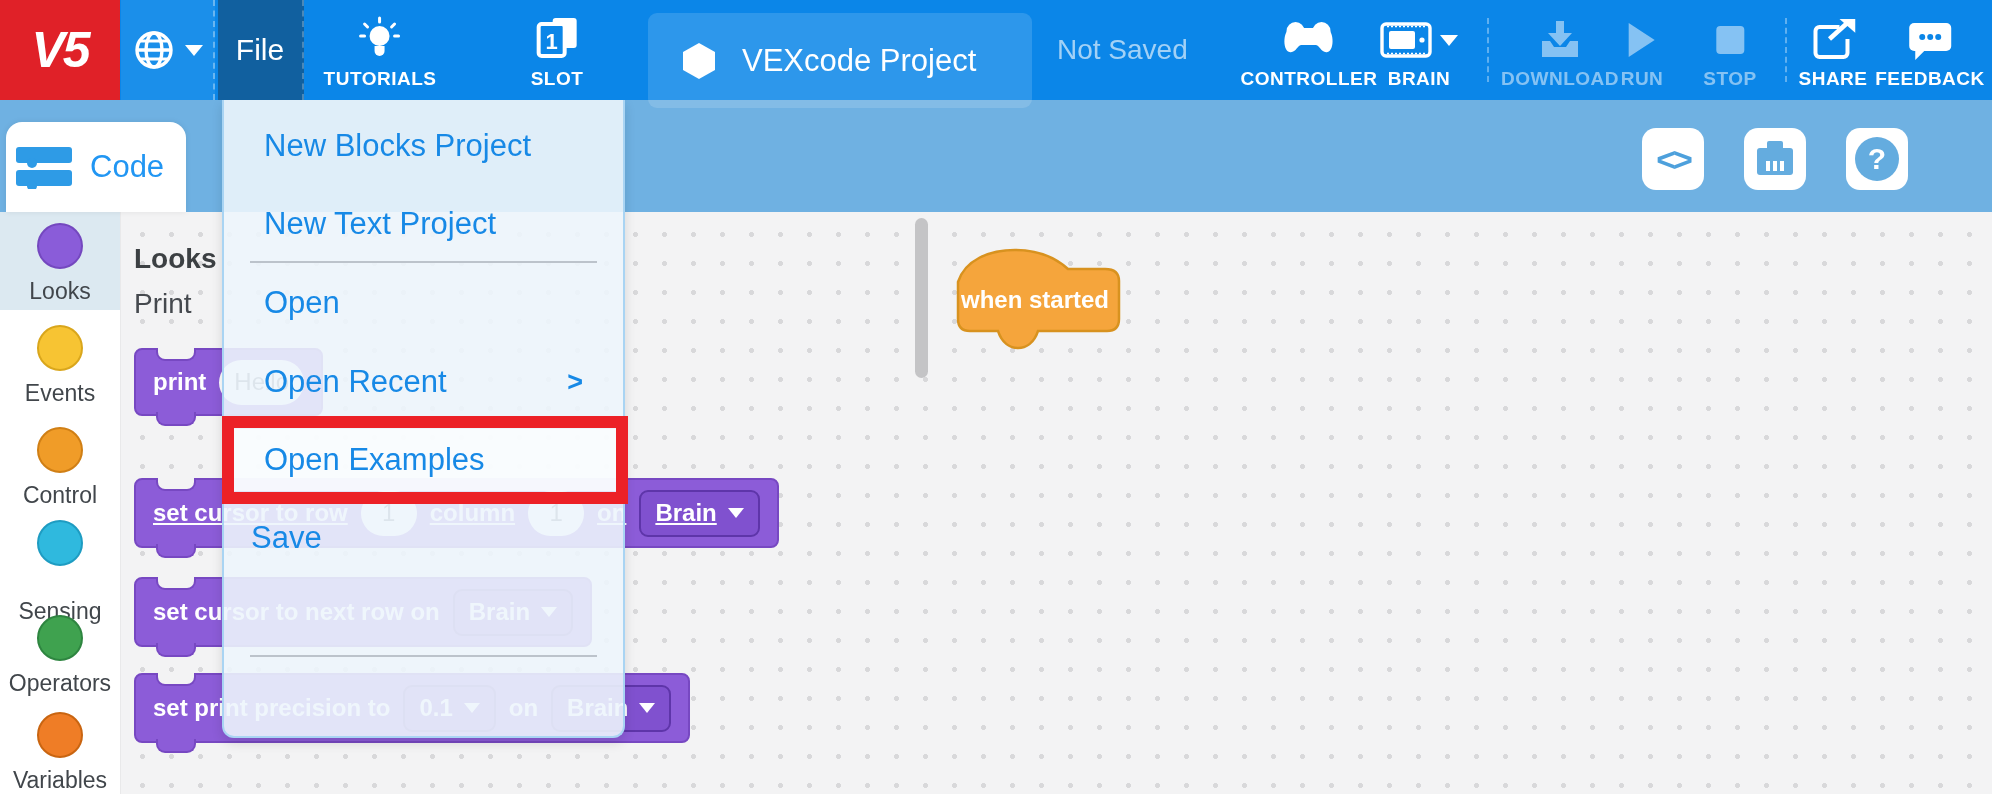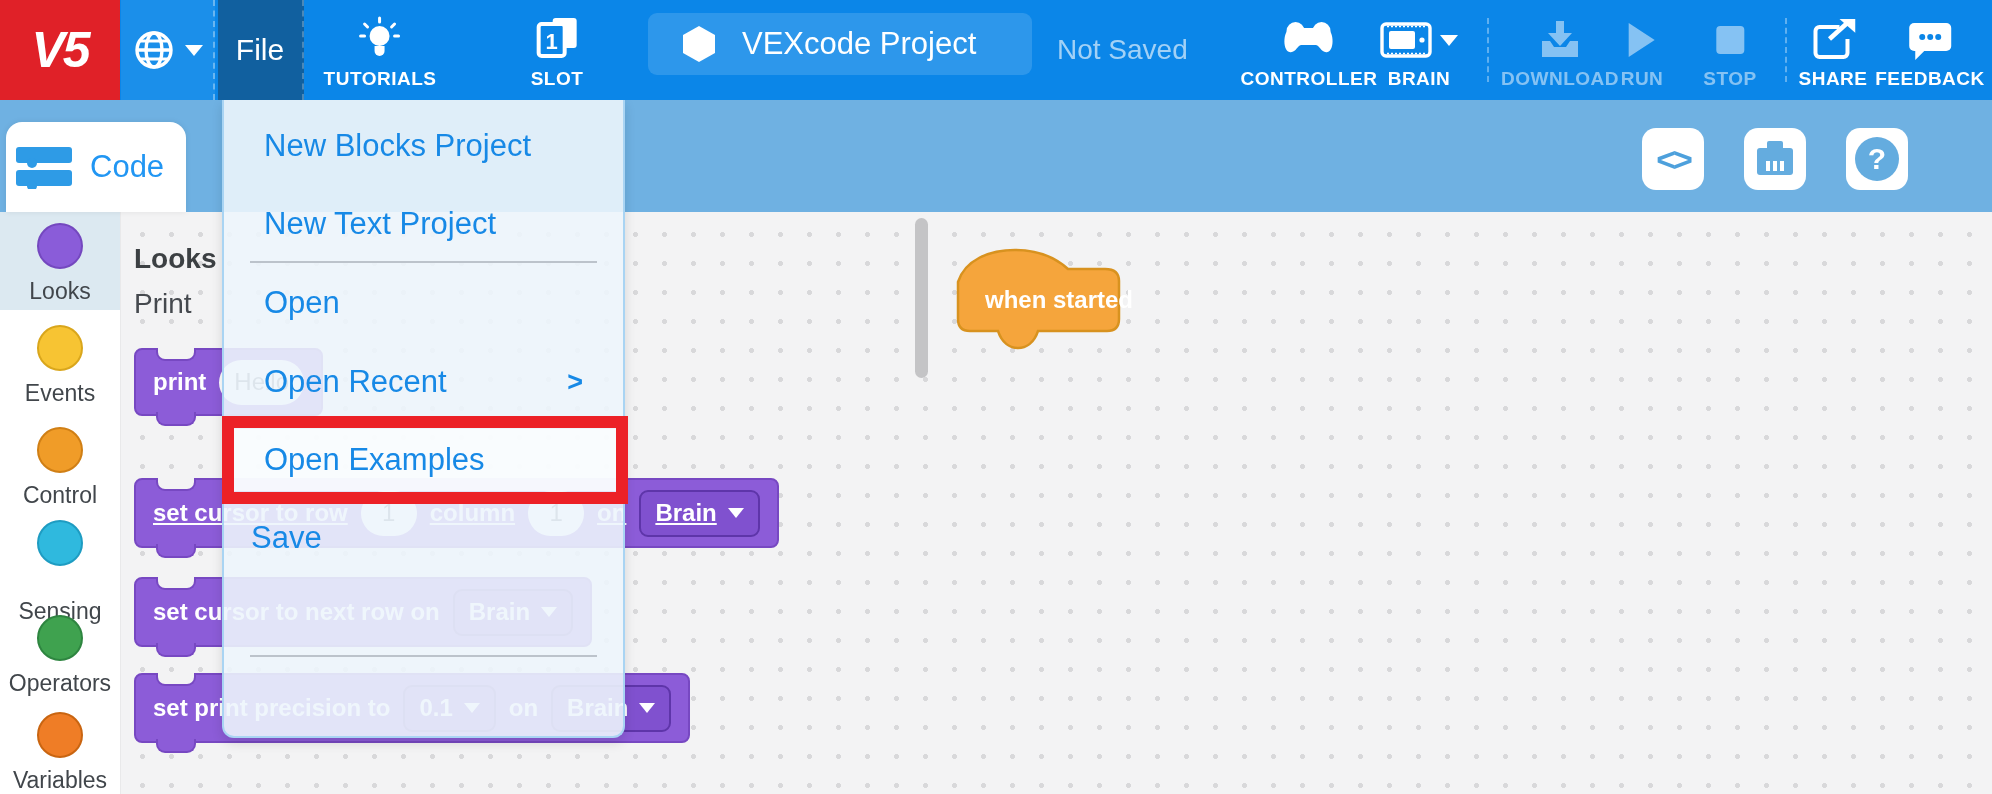--- a/index.html
+++ b/index.html
@@ -15,21 +15,21 @@
   .topbar{position:absolute;left:0;top:0;width:100%;height:100px;background:#0B86E8;z-index:20;}
   .logo{position:absolute;left:0;top:0;width:120px;height:100px;background:#E02128;display:flex;align-items:center;justify-content:center;}
   .logo span{color:#fff;font-size:50px;font-weight:900;font-style:italic;letter-spacing:-2px;}
   .globe-btn{position:absolute;left:121px;top:0;width:94px;height:100px;background:#1B8FEA;display:flex;align-items:center;justify-content:center;gap:9px;border-right:2px dashed rgba(255,255,255,0.35);}
   .file-btn{position:absolute;left:218px;top:0;width:86px;height:100px;background:#11609F;color:#fff;font-size:30px;display:flex;align-items:center;justify-content:center;border-right:2px dashed rgba(255,255,255,0.25);}
   .tb-item{position:absolute;top:0;height:100px;transform:translateX(-50%);display:flex;flex-direction:column;align-items:center;justify-content:flex-end;padding-bottom:10px;color:#fff;}
   .tb-item .ic{height:48px;display:flex;align-items:center;justify-content:center;gap:8px;}
   .tb-item .lb{font-size:19px;font-weight:700;letter-spacing:.5px;margin-top:4px;white-space:nowrap;}
   .tb-item.disabled{opacity:.5;}
   .tb-divider{position:absolute;top:18px;height:64px;border-left:2px dashed rgba(255,255,255,0.35);}
-  .proj-pill{position:absolute;left:648px;top:13px;width:384px;height:62px;border-radius:9px;background:rgba(255,255,255,0.14);display:flex;align-items:center;gap:26px;padding-left:34px;}
+  .proj-pill{position:absolute;left:648px;top:13px;width:384px;height:95px;border-radius:9px;background:rgba(255,255,255,0.14);display:flex;align-items:center;gap:26px;padding-left:34px;}
   .proj-pill .title{color:#fff;font-size:31px;white-space:nowrap;}
   .save-status{position:absolute;left:1057px;top:0;height:100px;display:flex;align-items:center;color:rgba(255,255,255,0.62);font-size:28px;}
   .caret{width:0;height:0;border-left:9px solid transparent;border-right:9px solid transparent;border-top:11px solid #fff;}
   .run-tri{width:0;height:0;border-top:17px solid transparent;border-bottom:17px solid transparent;border-left:26px solid #fff;}
   .stop-sq{width:28px;height:28px;background:#fff;border-radius:4px;}
 
   
   .bar2{position:absolute;left:0;top:100px;width:100%;height:112px;background:#6FB1E2;z-index:3;}
   .code-tab{position:absolute;left:6px;top:22px;width:180px;height:90px;background:#fff;border-radius:16px 16px 0 0;display:flex;align-items:center;gap:14px;padding-left:8px;box-shadow:0 0 6px rgba(0,0,0,0.08);}
   .code-tab .lb{color:#2196F3;font-size:31px;}
@@ -56,21 +56,21 @@
   .pblock{position:absolute;height:70px;background:#8C5CD8;border:2px solid #7748C2;border-radius:8px;color:#fff;font-weight:700;font-size:24px;display:inline-flex;align-items:center;gap:13px;padding:0 17px;z-index:2;white-space:nowrap;}
   .pblock::before{content:'';position:absolute;top:-2px;left:20px;width:36px;height:11px;background:#F3F3F4;border:2px solid #7748C2;border-top:none;border-radius:0 0 9px 9px;}
   .pblock::after{content:'';position:absolute;bottom:-12px;left:20px;width:36px;height:12px;background:#8C5CD8;border:2px solid #7748C2;border-top:none;border-radius:0 0 9px 9px;}
   .oval{background:#fff;border-radius:23px;min-width:56px;height:45px;color:#5B6470;font-weight:400;font-size:24px;display:flex;align-items:center;justify-content:center;padding:0 15px;}
   .pdrop{background:#8051CF;border:2px solid #5E35A9;border-radius:9px;height:47px;display:flex;align-items:center;gap:11px;padding:0 14px;font-weight:700;}
   .pdrop .dcaret{width:0;height:0;border-left:8px solid transparent;border-right:8px solid transparent;border-top:10px solid #fff;}
 
   
   .scroll-thumb{position:absolute;left:915px;top:218px;width:13px;height:160px;background:#C4C4C6;border-radius:7px;z-index:2;}
   .hatblock{position:absolute;left:955px;top:248px;width:168px;height:102px;z-index:2;}
-  .hatblock .txt{position:absolute;left:0;top:38px;width:160px;text-align:center;color:#fff;font-weight:700;font-size:24px;margin-left:24px;}
+  .hatblock .txt{position:absolute;left:0;top:38px;width:160px;text-align:center;color:#fff;font-weight:700;font-size:24px;}
 
   
   .fmenu{position:absolute;left:222px;top:100px;width:403px;height:638px;background:rgba(237,245,252,0.89);border:2px solid #A9D4F3;border-top:none;border-radius:0 0 12px 12px;z-index:5;box-shadow:0 5px 12px rgba(0,0,0,0.12);}
   .fm-item{position:absolute;left:0;width:100%;height:62px;display:flex;align-items:center;padding:0 40px;color:#1789E6;font-size:31px;}
   .fm-item .arrow{margin-left:auto;font-size:27px;font-weight:700;}
   .fm-item.hl{background:rgba(252,254,255,0.75);}
   .fm-div{position:absolute;left:26px;right:26px;height:2px;background:#BCC3CB;}
 
   
   .redbox{position:absolute;left:222px;top:416px;width:406px;height:88px;border:12px solid #EC2127;z-index:6;}

